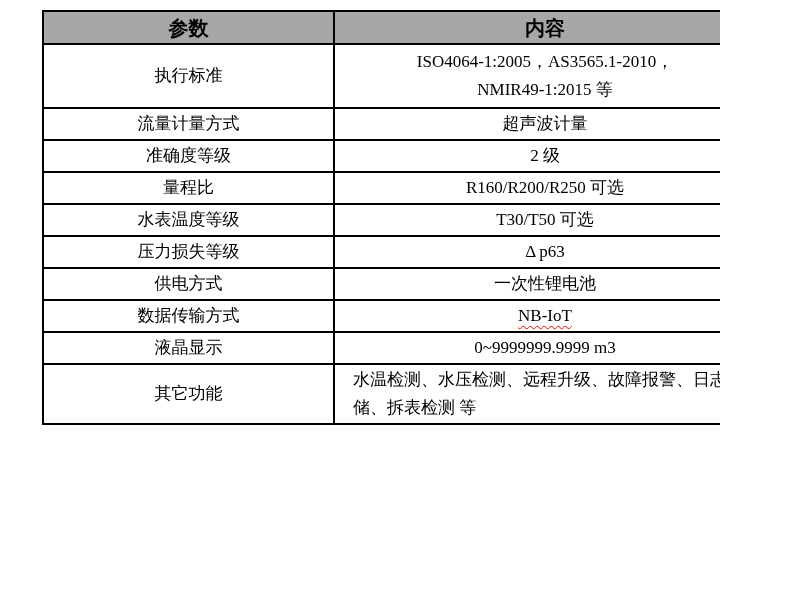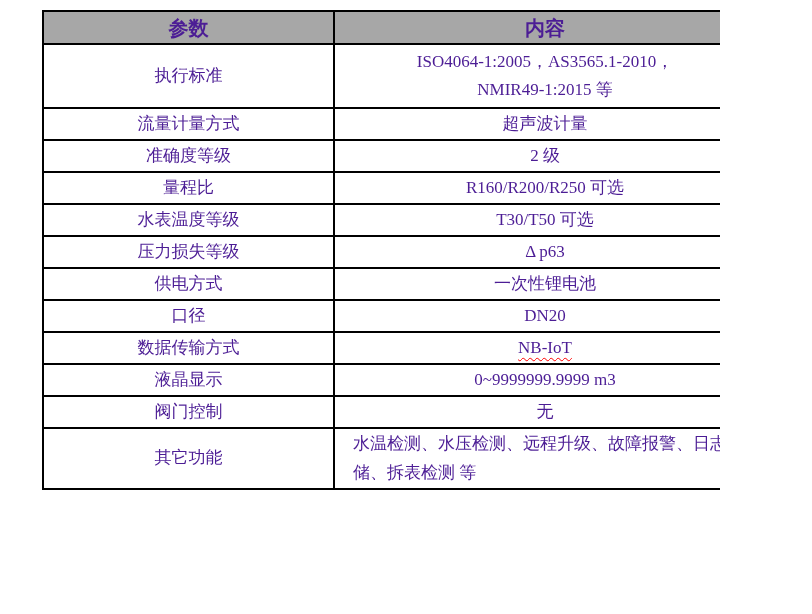--- a/index.html
+++ b/index.html
@@ -7,21 +7,21 @@
     padding: 0;
     background: #ffffff;
   }
   .page {
     position: relative;
     width: 720px;
     height: 614px;
     background: #ffffff;
     overflow: hidden;
     font-family: "Liberation Serif", "DejaVu Serif", serif;
-    color: #4c1d95;
+    color: #000000;
   }
   table.spec-table {
     position: absolute;
     left: 42px;
     top: 10px;
     width: 713px;
     border-collapse: collapse;
     table-layout: fixed;
   }
   table.spec-table col.param-col  { width: 291px; }
@@ -107,40 +107,32 @@
     <td class="value"><span>Δ p63</span></td>
   </tr>
 
 
   <tr>
     <td class="param">供电方式</td>
     <td class="value"><span>一次性锂电池</span></td>
   </tr>
 
 
-  <tr>
-    <td class="param">口径</td>
-    <td class="value"><span>DN20</span></td>
-  </tr>
 
 
   <tr>
     <td class="param">数据传输方式</td>
     <td class="value"><span class="squiggle">NB-IoT</span></td>
   </tr>
 
   <tr>
     <td class="param">液晶显示</td>
     <td class="value"><span>0~9999999.9999 m3</span></td>
   </tr>
 
-  <tr>
-    <td class="param">阀门控制</td>
-    <td class="value"><span>无</span></td>
-  </tr>
 
   <tr class="tall-last">
     <td class="param">其它功能</td>
     <td class="value left-align"><span>水温检测、水压检测、远程升级、故障报警、日志存储、拆表检测 等</span></td>
   </tr>
 </tbody>
   </table>
 </div>
 
 </body></html>

